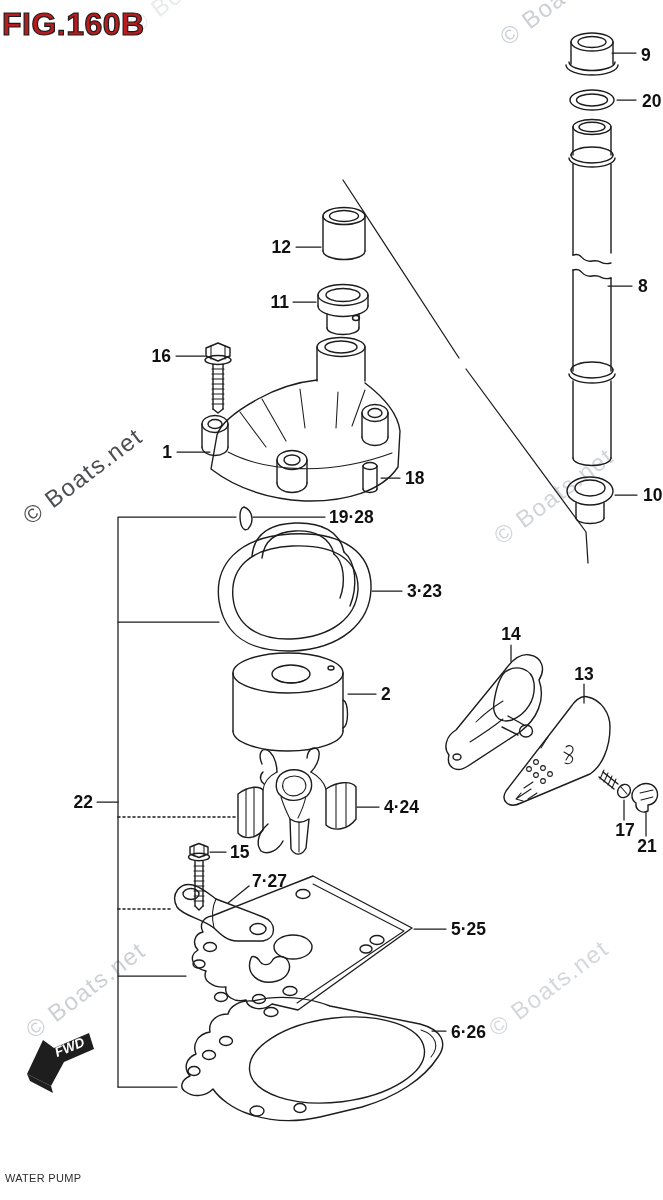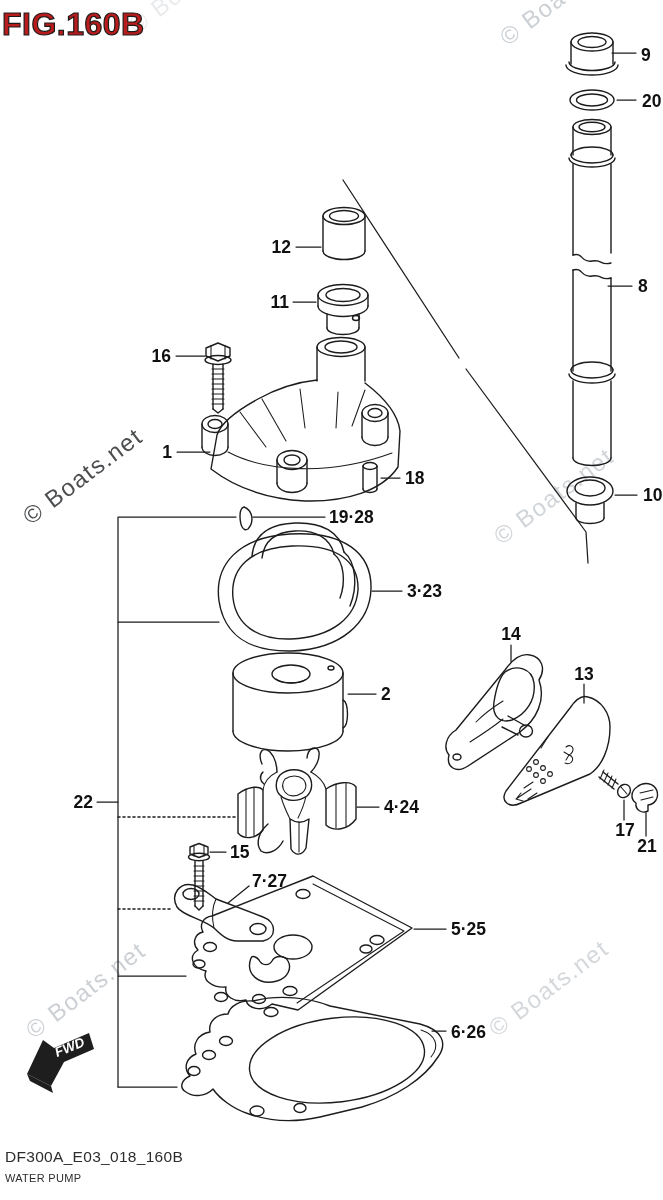--- a/index.html
+++ b/index.html
@@ -321,15 +321,14 @@
       <text class="co" x="451" y="1038">6·26</text>
     </g>
 
     <g>
       <polygon points="27,1074 43,1040 54,1048 89,1033 94,1049 64,1062 51,1086" fill="#1e1e1e" stroke="none"></polygon>
       <polygon points="27,1074 30,1081 53,1093 51,1086" fill="#1e1e1e" stroke="none"></polygon>
       <text class="fwdtxt" transform="translate(57,1057) rotate(-22)">FWD</text>
     </g>
   </svg>
 
-  <div class="footer-code">DF300A_E03_018_160B</div>
   <div class="footer-name">WATER PUMP</div>
 </div>
 
 </body></html>

